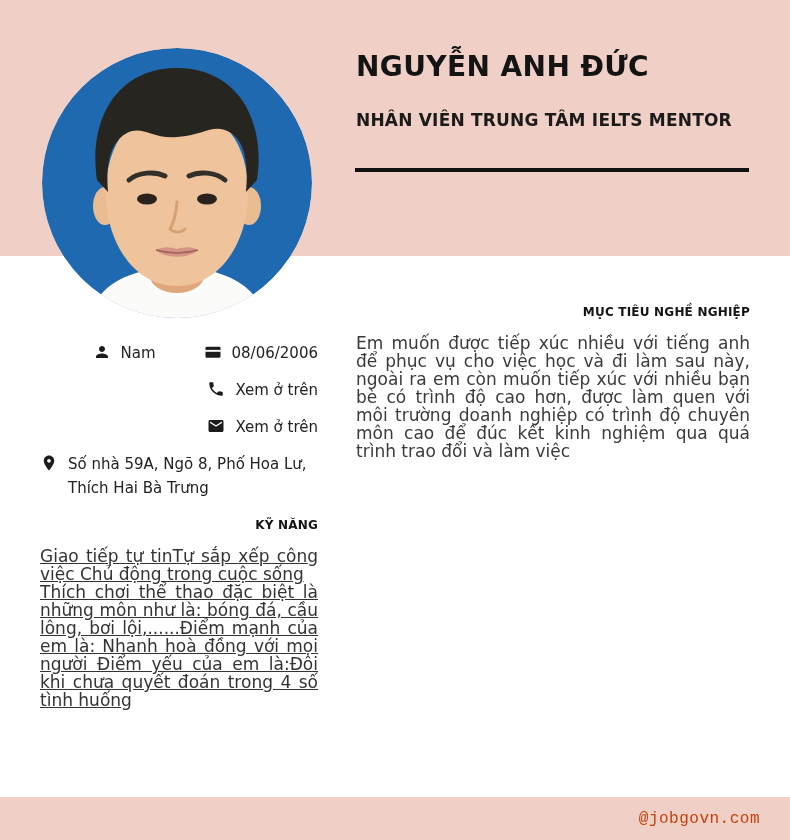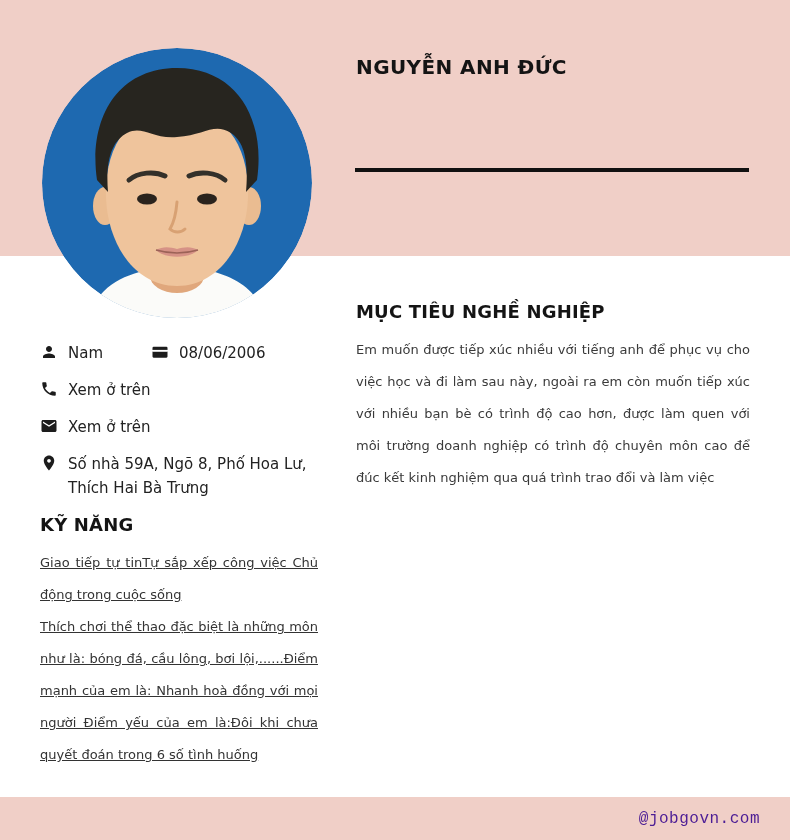--- a/index.html
+++ b/index.html
@@ -21,34 +21,34 @@
   .footer-band {
     position: absolute; bottom: 0; left: 0;
     width: 790px; height: 43px;
     background: var(--accent, #f0cfc7);
     display: flex; align-items: center; justify-content: flex-end;
     padding-right: 30px;
   }
   .footer-handle {
     font-family: "Liberation Mono", "DejaVu Sans Mono", monospace;
     font-size: 16px;
-    color: #4c1d95;
+    color: #c2410c;
     letter-spacing: 0.5px;
   }
   .photo-wrap {
     position: absolute; left: 42px; top: 48px;
     width: 270px; height: 270px;
     border-radius: 50%;
     overflow: hidden;
   }
   .photo-wrap svg { display: block; width: 270px; height: 270px; }
 
   .name {
     position: absolute; left: 356px; top: 50px;
-    font-size: 20px; font-weight: bold;
+    font-size: 28px; font-weight: bold;
     letter-spacing: 0.4px; color: #141414;
     line-height: 34px; white-space: nowrap;
   }
   .job-title {
     position: absolute; left: 356px; top: 108px;
     font-size: 17px; font-weight: bold;
     letter-spacing: 0.2px; color: #1b1b1b;
     line-height: 24px; white-space: nowrap;
   }
   .divider {
@@ -65,41 +65,43 @@
     position: absolute; left: 356px; top: 300px;
     width: 394px;
   }
 
   .info-list { list-style: none; }
   .info-row {
     display: flex; align-items: flex-start;
     margin-bottom: 13px;
     font-size: 15px; color: #222222;
     line-height: 24px;
+    justify-content: flex-end;
   }
   .info-pair { display: flex; align-items: flex-start; }
   .info-pair.first { width: 111px; flex: none; }
   .info-icon {
     width: 18px; height: 18px; flex: none;
     margin-right: 10px; margin-top: 2px;
     color: #1c1c1c;
   }
   .info-icon svg { display: block; width: 18px; height: 18px; fill: currentColor; }
   .info-label { color: #222222; }
 
   .section-heading {
-    font-size: 18px; font-weight: bold;
+    font-size: 12px; font-weight: bold;
     color: #141414; letter-spacing: 0.2px;
     line-height: 24px;
     margin: 0 0 10px 0;
+    text-align: right;
   }
   .section { }
   .right-col .section { margin-top: 0; }
   .section-body {
-    font-size: 13px; line-height: 32px;
+    font-size: 17px; line-height: 18px;
     color: #3a3a3a; text-align: justify;
   }
   .left-col .section-body { color: #333333; text-decoration: underline; }
 </style>
 </head>
 <body>
 
 <div class="page">
 
   <div class="header-band"></div>
@@ -121,20 +123,21 @@
       <path d="M147 128 C157 123 174 124 183 132" stroke="#33302a" stroke-width="5" fill="none" stroke-linecap="round"></path>
       <ellipse cx="105" cy="151" rx="10" ry="5.5" fill="#2a231d"></ellipse>
       <ellipse cx="165" cy="151" rx="10" ry="5.5" fill="#2a231d"></ellipse>
       <path d="M135 154 C134 166 131 176 128 181 C132 185 139 185 143 181" stroke="#d8a173" stroke-width="3" fill="none" stroke-linecap="round"></path>
       <path d="M114 202 C121 198 128 199 135 201 C142 199 149 198 156 202 C148 211 122 211 114 202 Z" fill="#d69286"></path>
       <path d="M114 202 C128 206 142 206 156 202" stroke="#9c6257" stroke-width="1.5" fill="none"></path>
     </svg>
   </div>
 
   <h1 class="name">NGUYỄN ANH ĐỨC</h1>
+  <h2 class="job-title">NHÂN VIÊN TRUNG TÂM IELTS MENTOR</h2>
   <div class="divider"></div>
 
   <aside class="left-col">
     <ul class="info-list">
       <li class="info-row">
         <span class="info-pair first">
           <span class="info-icon">
             <svg viewBox="0 0 24 24">
                 <path d="M12 12c2.21 0 4-1.79 4-4s-1.79-4-4-4-4 1.79-4 4 1.79 4 4 4zm0 2c-2.67 0-8 1.34-8 4v2h16v-2c0-2.66-5.33-4-8-4z"></path>
               </svg>
@@ -176,21 +179,21 @@
         <span class="info-label">Số nhà 59A, Ngõ 8, Phố Hoa Lư, Thích Hai Bà Trưng</span>
       </li>
     </ul>
 
     <section class="section">
       <h3 class="section-heading">KỸ NĂNG</h3>
       <p class="section-body">Giao tiếp tự tinTự sắp xếp công việc Chủ động trong cuộc sống</p>
     </section>
 
     <section class="section">
-      <p class="section-body">Thích chơi thể thao đặc biệt là những môn như là: bóng đá, cầu lông, bơi lội,......Điểm mạnh của em là: Nhanh hoà đồng với mọi người Điểm yếu của em là:Đôi khi chưa quyết đoán trong 6 số tình huống</p>
+      <p class="section-body">Thích chơi thể thao đặc biệt là những môn như là: bóng đá, cầu lông, bơi lội,......Điểm mạnh của em là: Nhanh hoà đồng với mọi người Điểm yếu của em là:Đôi khi chưa quyết đoán trong 4 số tình huống</p>
     </section>
   </aside>
 
   <main class="right-col">
     <section class="section">
       <h3 class="section-heading">MỤC TIÊU NGHỀ NGHIỆP</h3>
       <p class="section-body">Em muốn được tiếp xúc nhiều với tiếng anh để phục vụ cho việc học và đi làm sau này, ngoài ra em còn muốn tiếp xúc với nhiều bạn bè có trình độ cao hơn, được làm quen với môi trường doanh nghiệp có trình độ chuyên môn cao để đúc kết kinh nghiệm qua quá trình trao đổi và làm việc</p>
     </section>
   </main>
 

